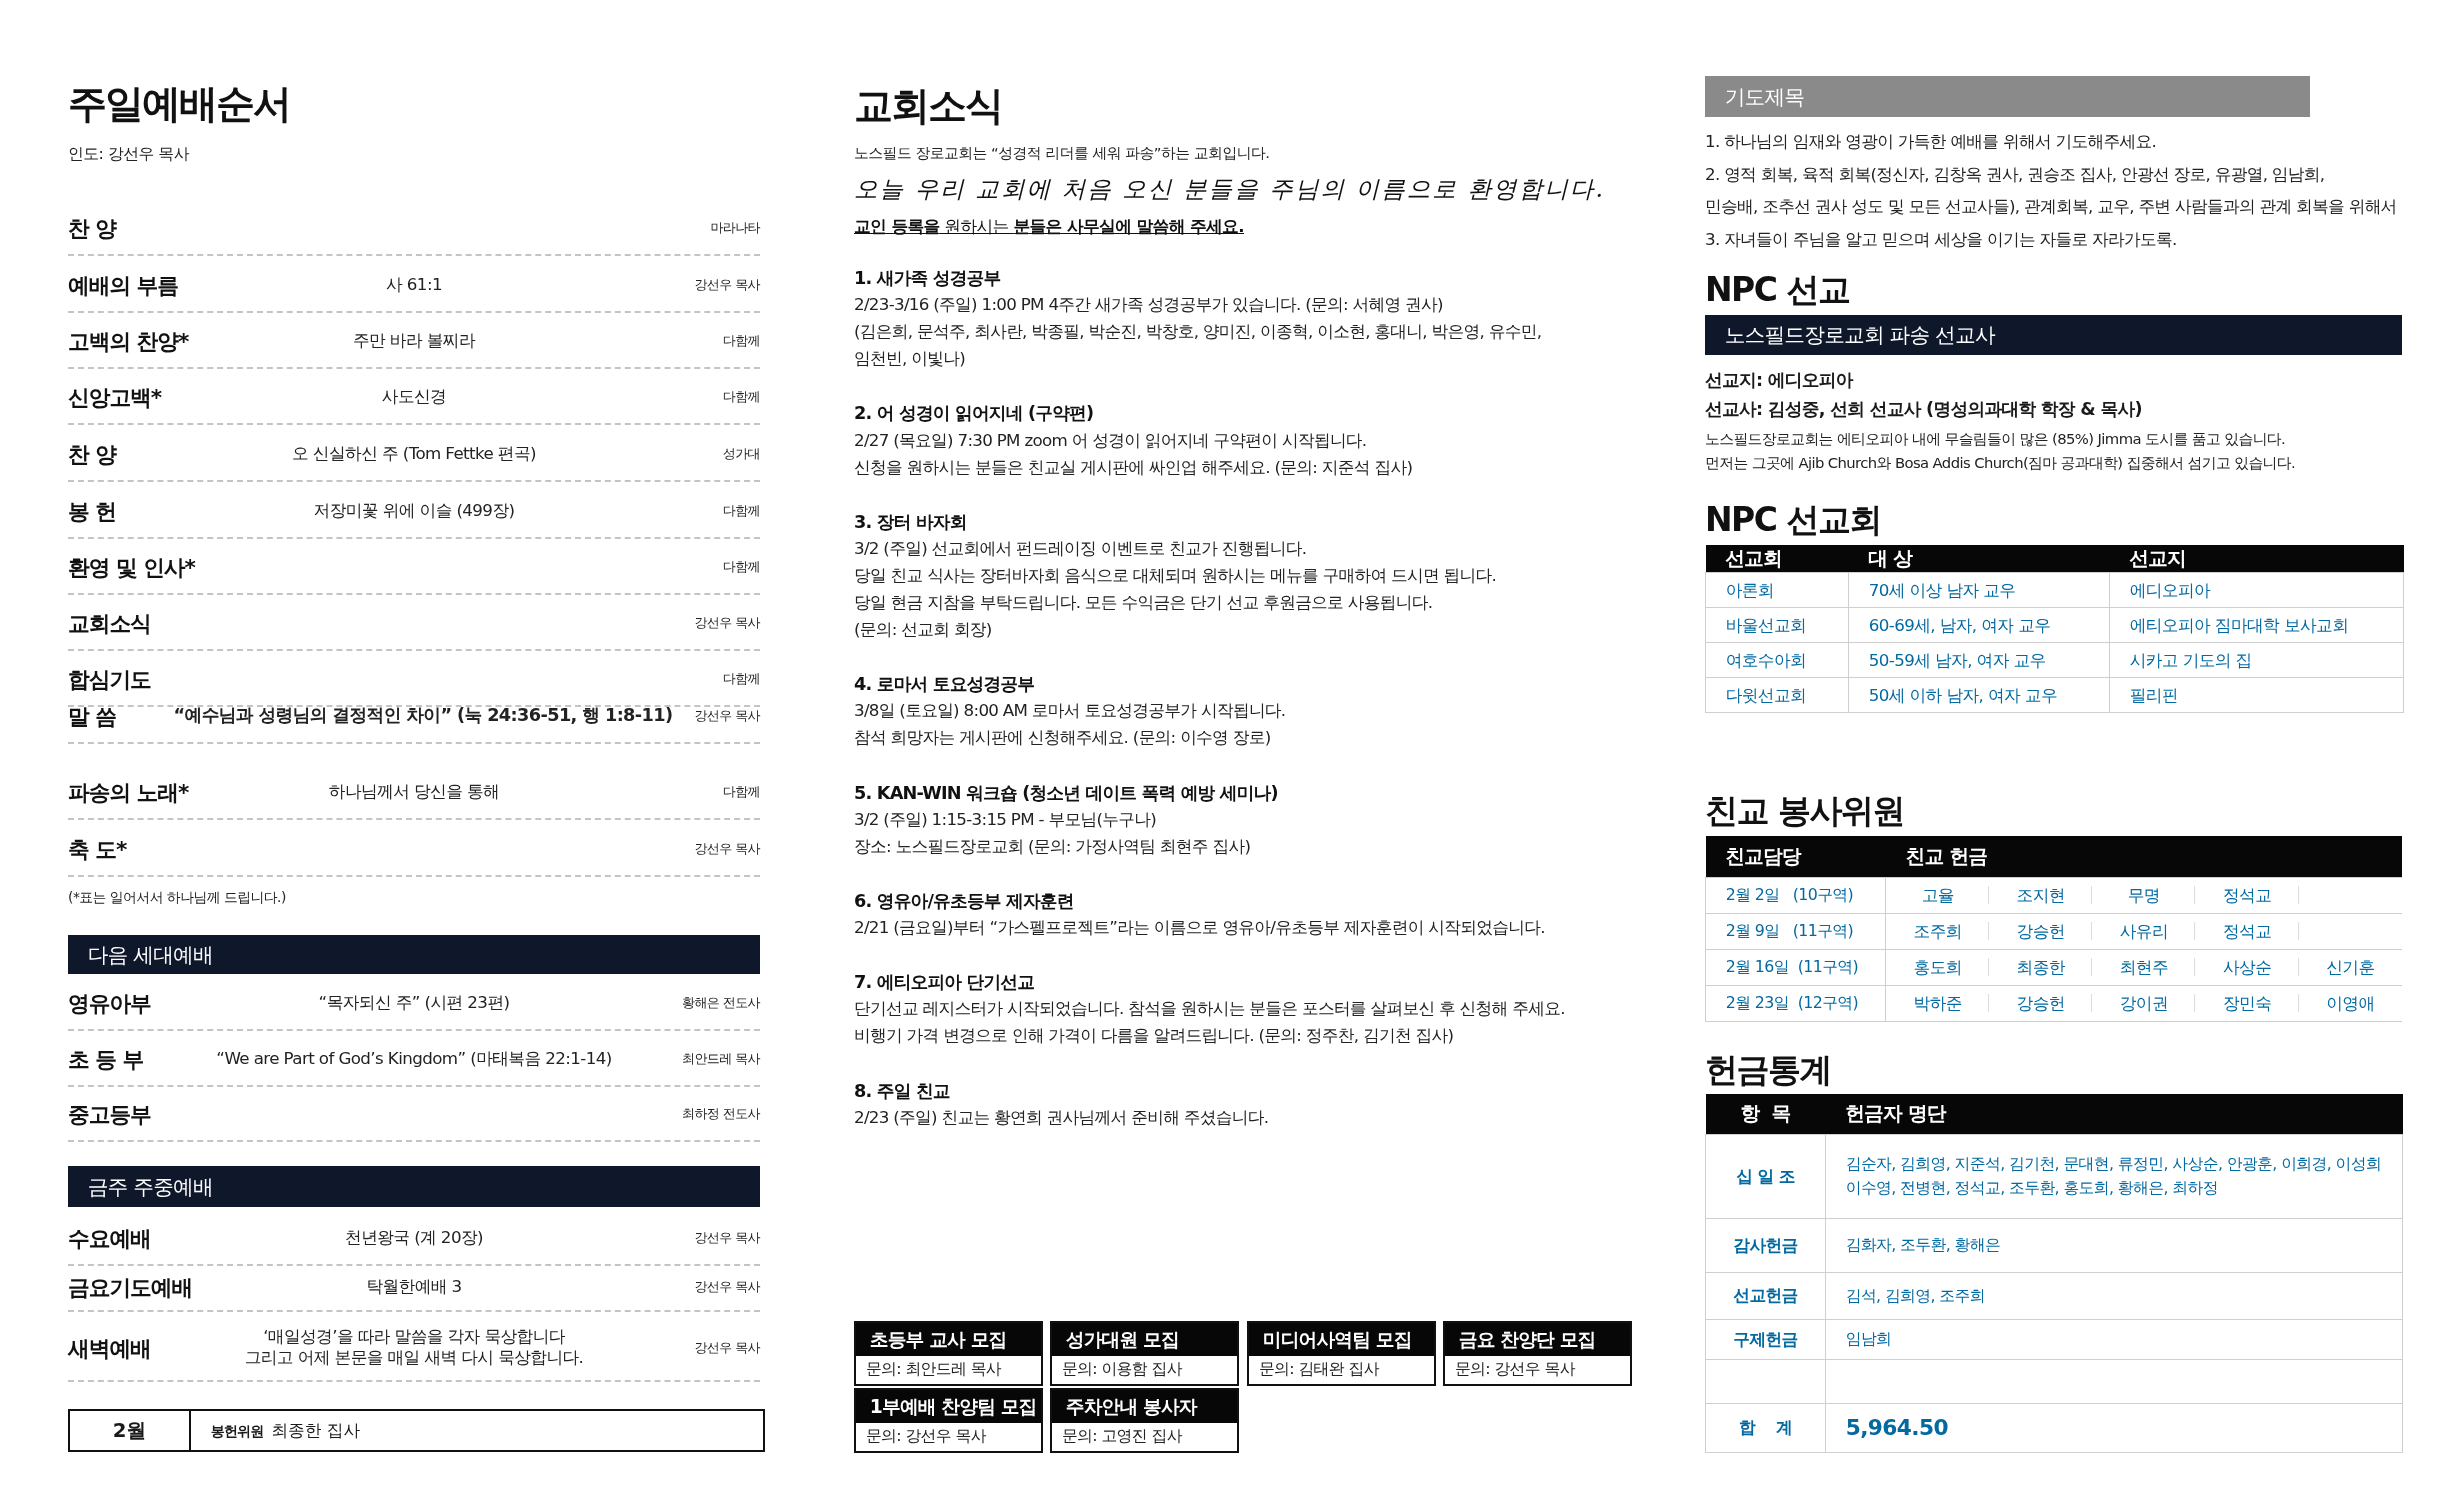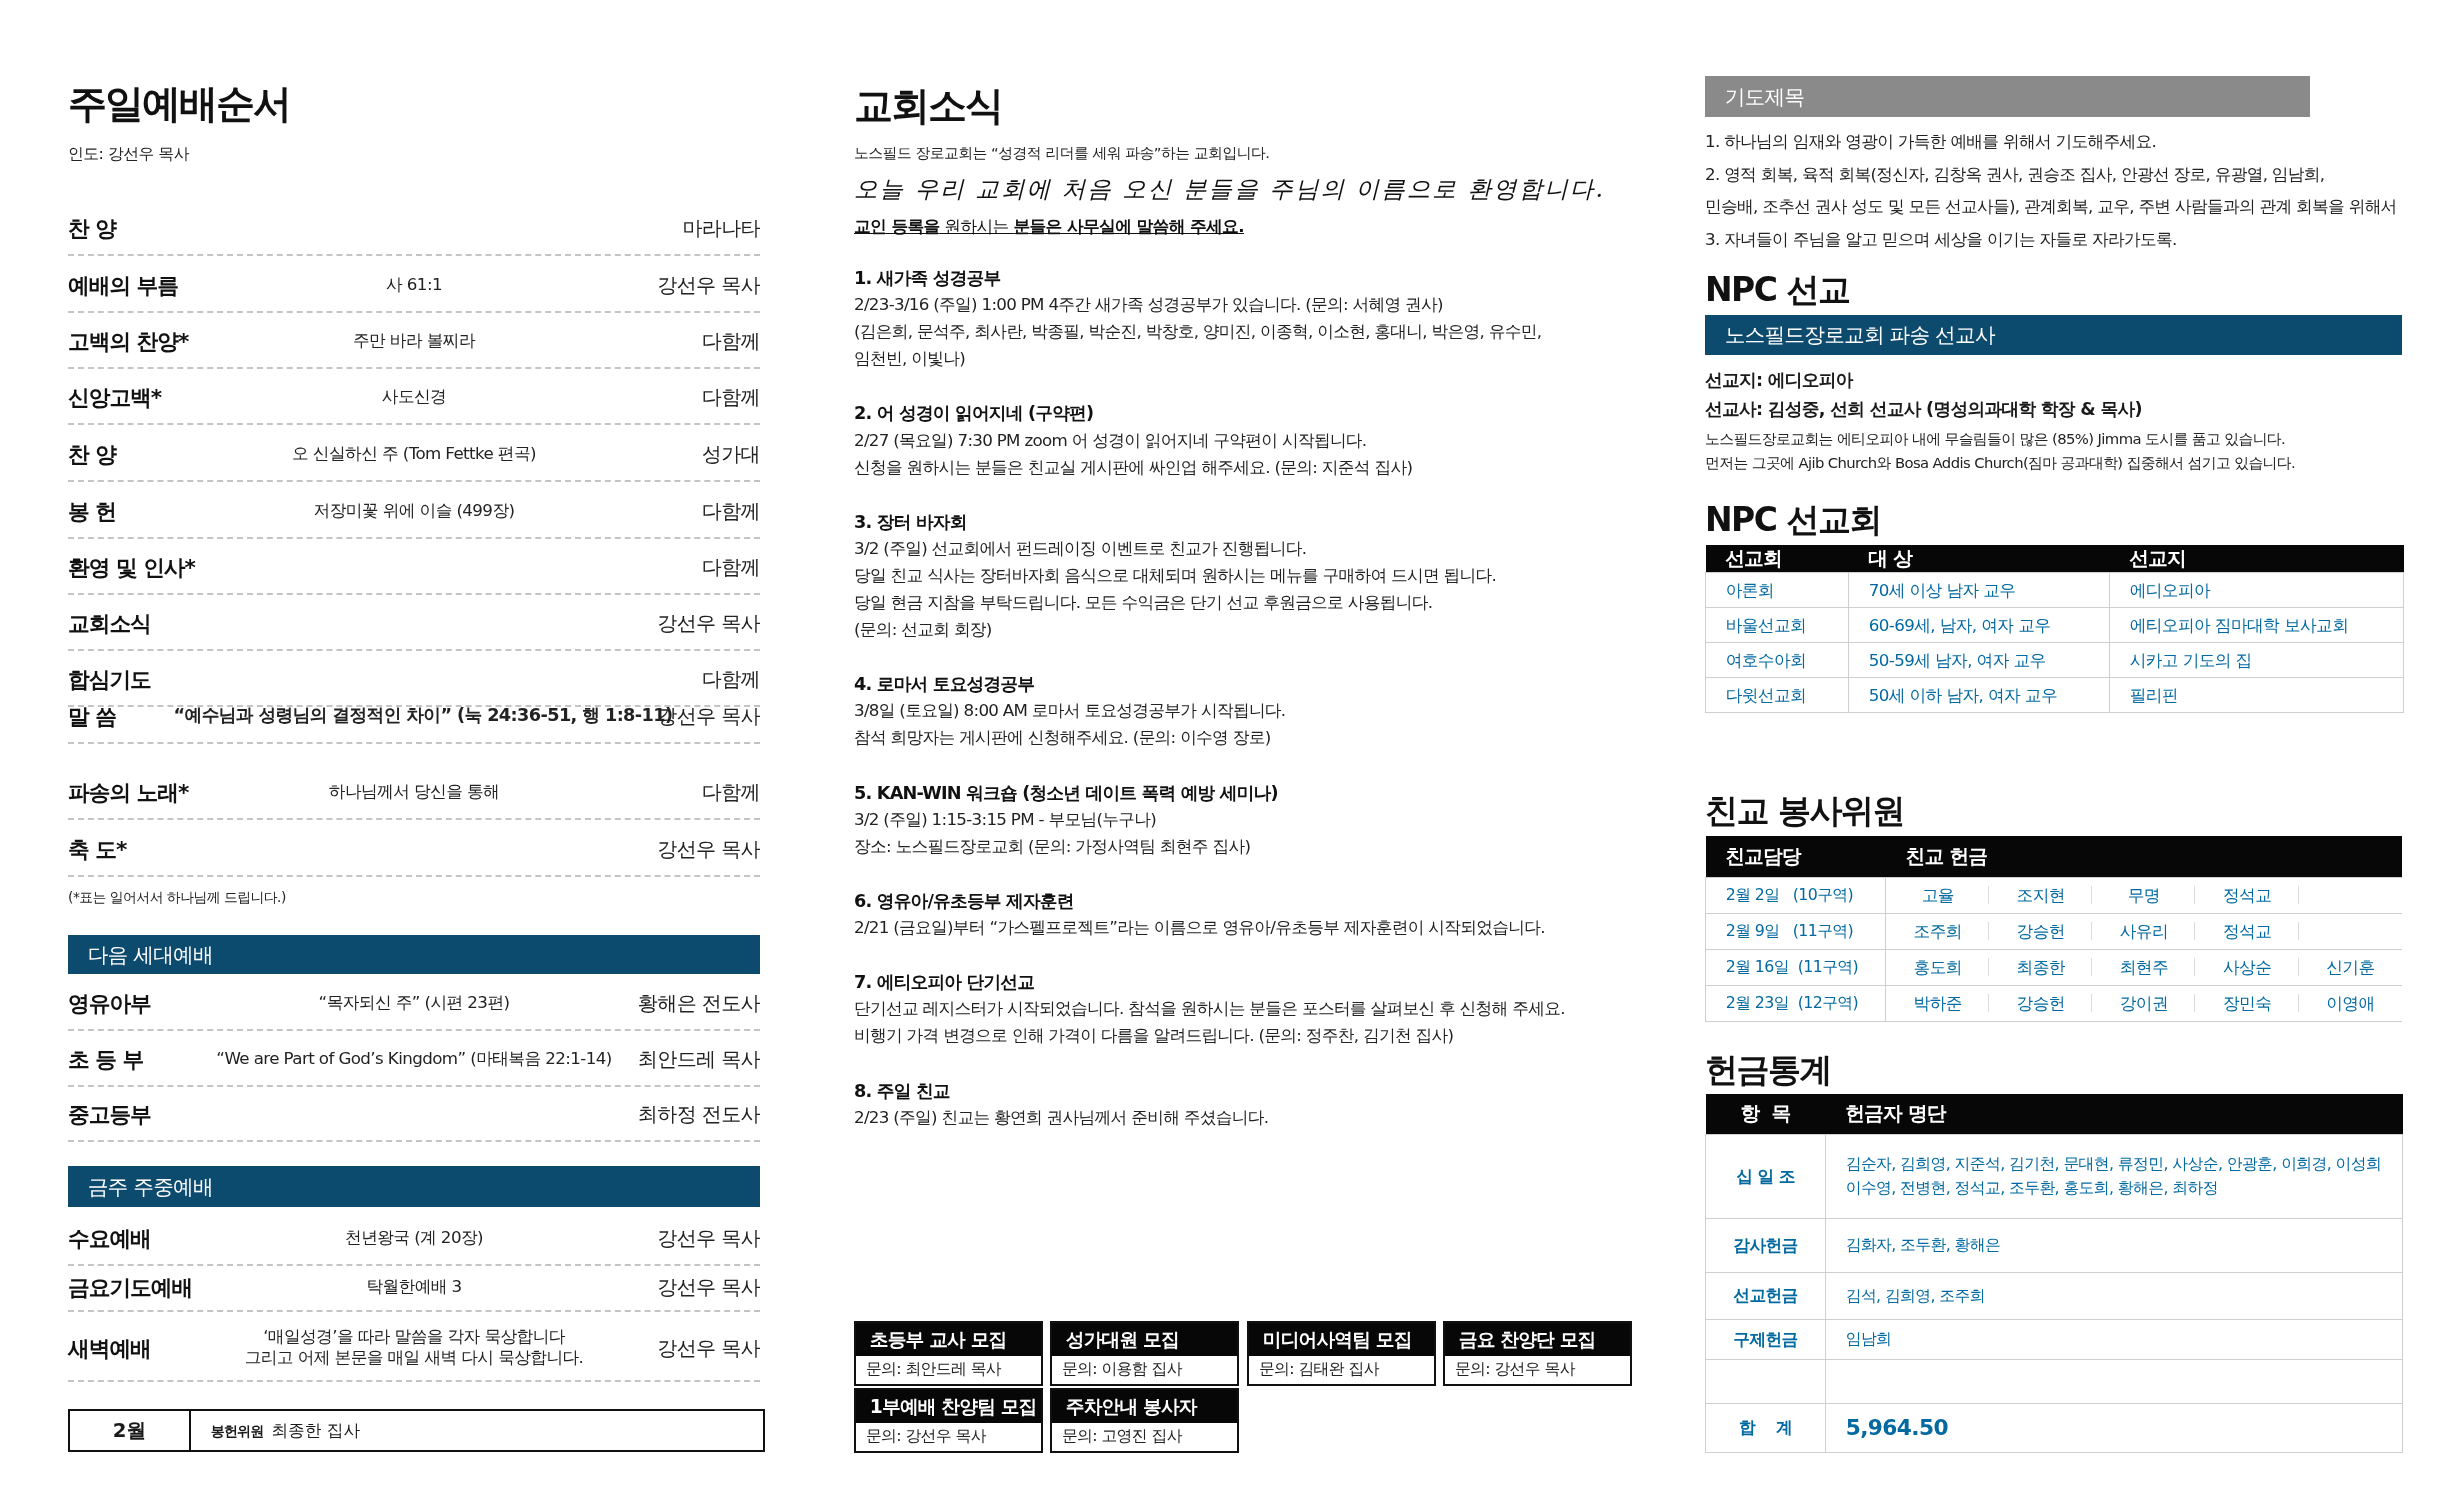--- a/index.html
+++ b/index.html
@@ -10,24 +10,24 @@
   .col-right { position: absolute; left: 1705px; top: 0; width: 697px; height: 1495px; }
 
   .page-title { position: absolute; font-size: 39px; font-weight: bold; letter-spacing: -2px; color: #111; white-space: nowrap; }
   .subtle { position: absolute; font-size: 15.8px; color: #222; letter-spacing: -0.5px; white-space: nowrap; }
 
   
   .order-row { position: absolute; left: 0; width: 692px; height: 56px; }
   .order-row .lbl { position: absolute; left: 0; top: 50%; transform: translateY(-50%); font-size: 21.7px; font-weight: bold; letter-spacing: -1px; white-space: nowrap; color: #111; }
   .order-row .mid { position: absolute; left: 50%; top: 50%; transform: translate(-50%, -50%); font-size: 16.7px; letter-spacing: -0.6px; white-space: nowrap; text-align: center; line-height: 21.7px; color: #222; }
   .order-row .mid.bold { font-weight: bold; font-size: 17.7px; left: 355px; }
-  .order-row .rgt { position: absolute; right: 0; top: 50%; transform: translateY(-50%); font-size: 20px; letter-spacing: -0.6px; white-space: nowrap; color: #222; }
+  .order-row .rgt { position: absolute; right: 0; top: 50%; transform: translateY(-50%); font-size: 13px; letter-spacing: -0.6px; white-space: nowrap; color: #222; }
   .order-row .dash { position: absolute; left: 0; right: 0; bottom: 0; border-bottom: 2px dashed #c4c4c4; }
 
-  .black-bar { position: absolute; left: 0; background: #0c4a6e; color: #fff; font-size: 20.7px; letter-spacing: -0.8px; padding-left: 19.7px; display: flex; align-items: center; white-space: nowrap; }
+  .black-bar { position: absolute; left: 0; background: #0f172a; color: #fff; font-size: 20.7px; letter-spacing: -0.8px; padding-left: 19.7px; display: flex; align-items: center; white-space: nowrap; }
   .gray-bar { position: absolute; left: 0; background: #8a8a8a; color: #fff; font-size: 20.7px; letter-spacing: -0.8px; padding-left: 19.7px; display: flex; align-items: center; }
 
   .month-box { position: absolute; left: 0; width: 697px; height: 43px; border: 2px solid #111; display: flex; align-items: center; }
   .month-box .m { width: 121px; height: 100%; border-right: 2px solid #111; display: flex; align-items: center; justify-content: center; font-weight: bold; font-size: 19.7px; }
   .month-box .r { padding-left: 19.7px; font-size: 16.7px; white-space: nowrap; }
   .month-box .r b { font-size: 14px; margin-right: 7.9px; letter-spacing: -0.8px; }
 
   
   .news-line { position: absolute; left: 0; font-size: 16.7px; letter-spacing: -0.7px; white-space: nowrap; color: #222; }
   .news-head { position: absolute; left: 0; font-size: 17.7px; font-weight: bold; letter-spacing: -0.8px; white-space: nowrap; color: #111; }

